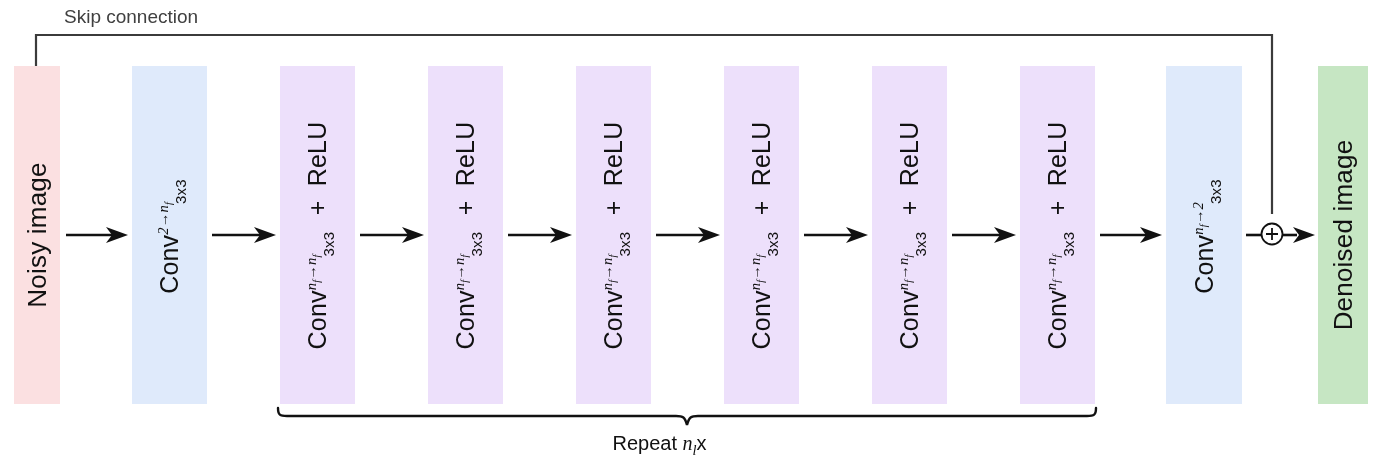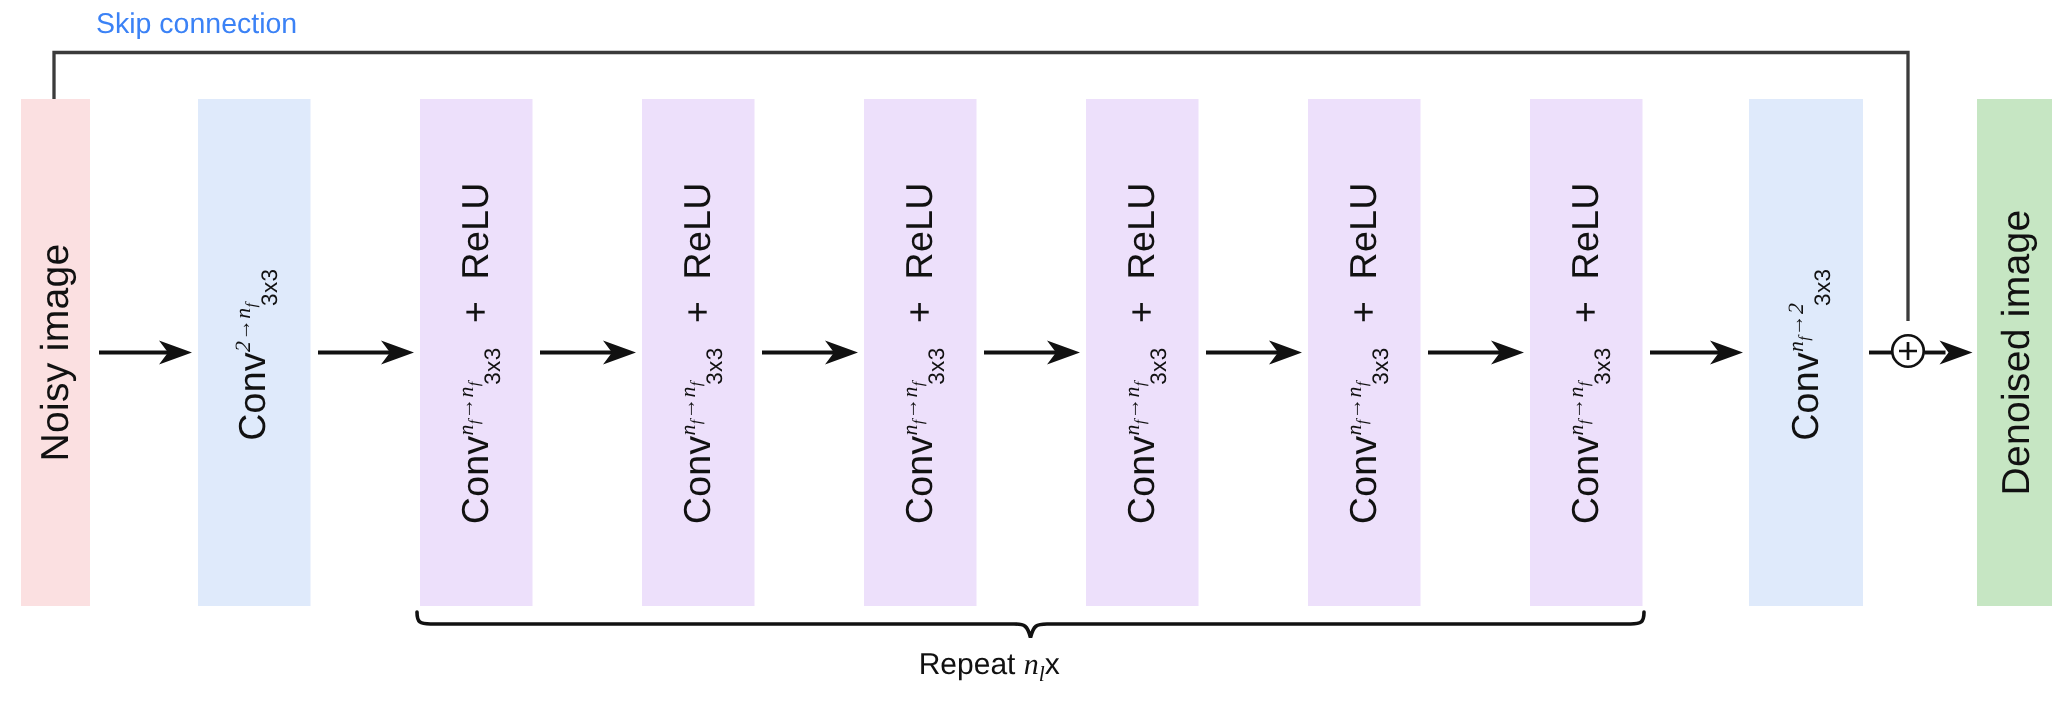--- a/index.html
+++ b/index.html
@@ -79,21 +79,21 @@
     position: absolute;
     left: 0; top: 0;
     width: 1379px; height: 472px;
     pointer-events: none;
   }
   .skip-label {
     position: absolute;
     left: 64px;
     top: 6px;
     font-size: 19px;
-    color: #3b82f6;
+    color: #404040;
     white-space: nowrap;
   }
 
   
   .plus-node {
     position: absolute;
     left: 1260px;
     top: 222px;
     width: 24px;
     height: 24px;

